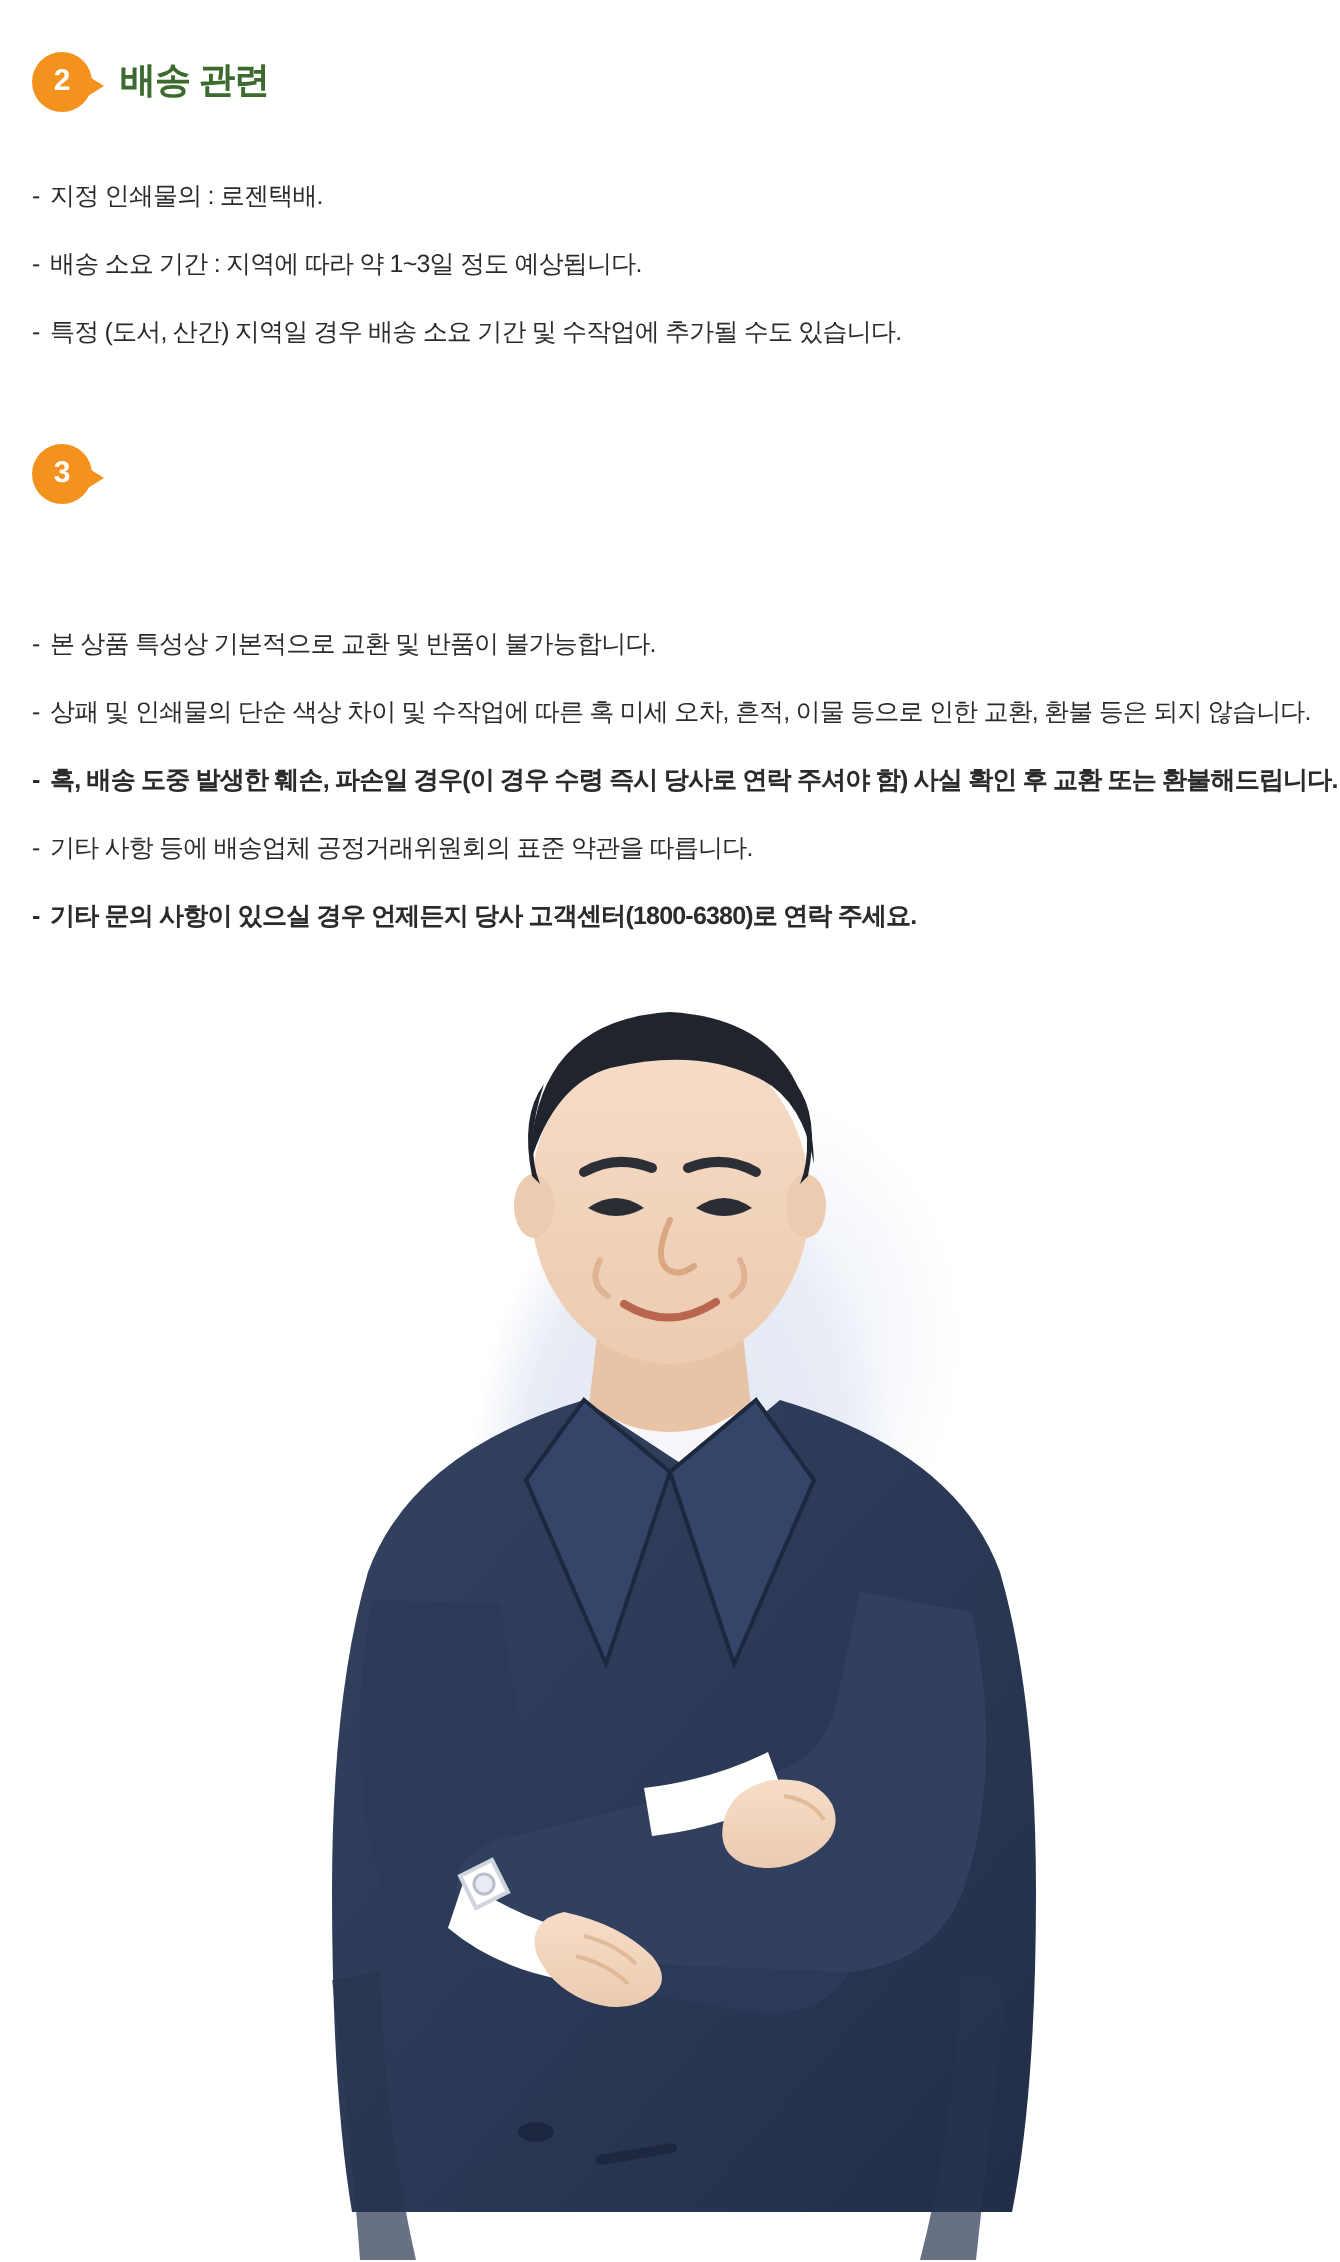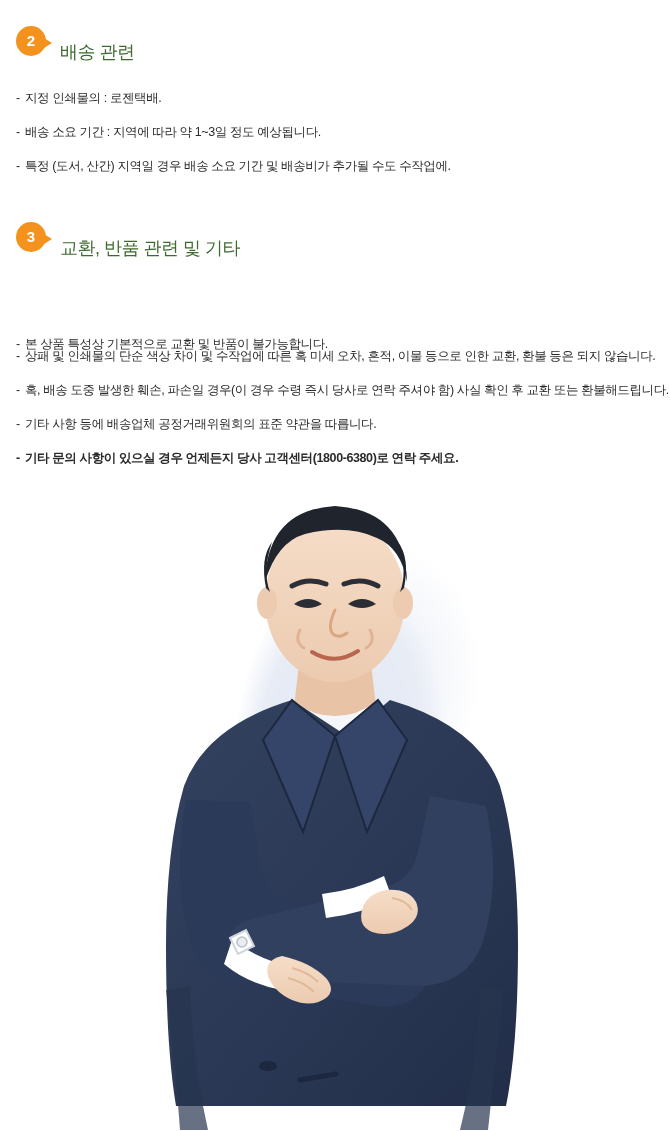--- a/index.html
+++ b/index.html
@@ -54,25 +54,24 @@
     height: 0;
     border-top: 5px solid transparent;
     border-bottom: 5px solid transparent;
     border-left: 8px solid #f4921e;
   }
   .sec-title {
     position: absolute;
     left: 60px;
     top: 2px;
     font-size: 18px;
-    font-weight: normal;
+    font-weight: bold;
     color: #3d6a2e;
     letter-spacing: -0.5px;
     white-space: nowrap;
-    margin-top: 12px;
   }
   .sec-title.green2 { color: #3d6a2e; }
 
   
   .items {
     position: absolute;
     left: 0;
     top: 36px;
     width: 670px;
   }
@@ -126,34 +125,33 @@
 
   <div class="section" style="top:26px;">
     <div class="section-head">
       <div class="badge">2</div>
       <div class="badge-tail"></div>
       <div class="sec-title">배송 관련</div>
     </div>
     <div class="items">
       <div class="item" style="top:28px;"><span class="dash">-</span><span>지정 인쇄물의 : 로젠택배.</span></div>
       <div class="item" style="top:62px;"><span class="dash">-</span><span>배송 소요 기간 : 지역에 따라 약 1~3일 정도 예상됩니다.</span></div>
-      <div class="item" style="top:96px;"><span class="dash">-</span><span>특정 (도서, 산간) 지역일 경우 배송 소요 기간 및 배송비가 추가될 수도 수작업에.</span></div>
+      <div class="item" style="top:96px;"><span class="dash">-</span><span>특정 (도서, 산간) 지역일 경우 배송 소요 기간 및 수작업에 추가될 수도 있습니다.</span></div>
     </div>
   </div>
 
   <div class="section" style="top:222px;">
     <div class="section-head">
       <div class="badge">3</div>
       <div class="badge-tail"></div>
-      <div class="sec-title green2">교환, 반품 관련 및 기타</div>
     </div>
     <div class="items">
-      <div class="item" style="top:56px;margin-top:22px;"><span class="dash">-</span><span>본 상품 특성상 기본적으로 교환 및 반품이 불가능합니다.</span></div>
+      <div class="item" style="top:56px;"><span class="dash">-</span><span>본 상품 특성상 기본적으로 교환 및 반품이 불가능합니다.</span></div>
       <div class="item" style="top:90px;"><span class="dash">-</span><span>상패 및 인쇄물의 단순 색상 차이 및 수작업에 따른 혹 미세 오차, 흔적, 이물 등으로 인한 교환, 환불 등은 되지 않습니다.</span></div>
-      <div class="item" style="top:124px;"><span class="dash">-</span><span>혹, 배송 도중 발생한 훼손, 파손일 경우(이 경우 수령 즉시 당사로 연락 주셔야 함) 사실 확인 후 교환 또는 환불해드립니다.</span></div>
+      <div class="item" style="top:124px;font-weight:bold;"><span class="dash">-</span><span>혹, 배송 도중 발생한 훼손, 파손일 경우(이 경우 수령 즉시 당사로 연락 주셔야 함) 사실 확인 후 교환 또는 환불해드립니다.</span></div>
       <div class="item" style="top:158px;"><span class="dash">-</span><span>기타 사항 등에 배송업체 공정거래위원회의 표준 약관을 따릅니다.</span></div>
       <div class="item" style="top:192px;font-weight:bold;"><span class="dash">-</span><span>기타 문의 사항이 있으실 경우 언제든지 당사 고객센터(1800-6380)로 연락 주세요.</span></div>
     </div>
   </div>
 
   <div class="illustration">
     <div class="brush"></div>
 
     <svg class="figure" viewBox="0 0 670 661" xmlns="http://www.w3.org/2000/svg">
       <defs>

